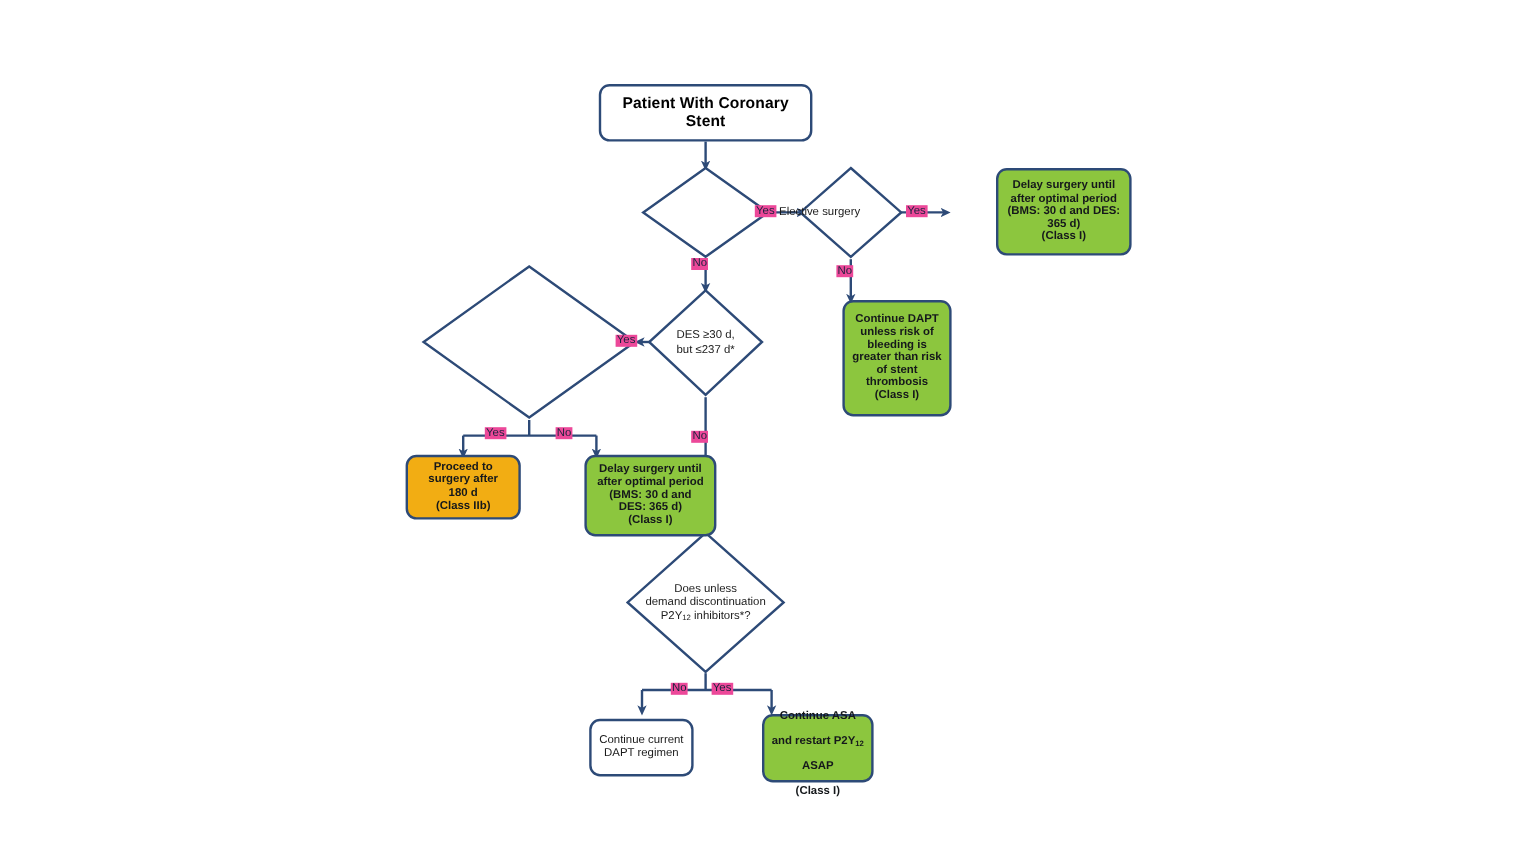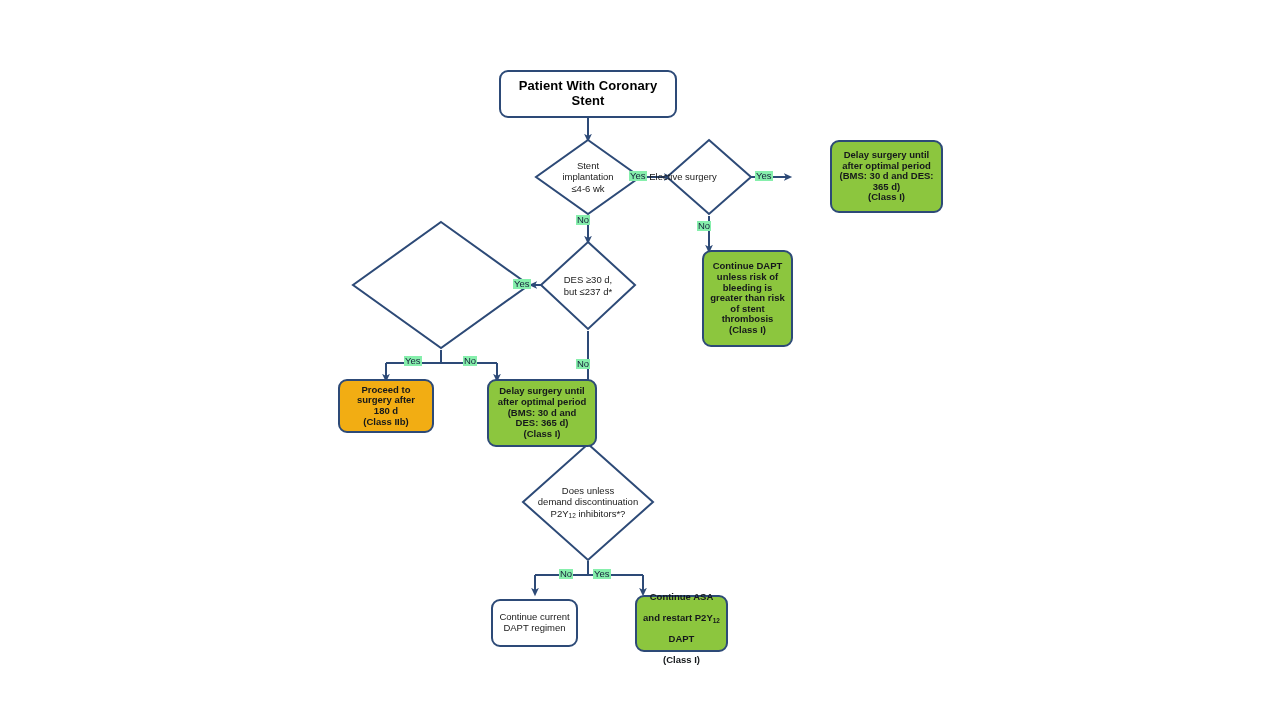--- a/index.html
+++ b/index.html
@@ -82,21 +82,21 @@
     font-size: 9.5px;
     color: #1a1a1a;
     line-height: 1.18;
     white-space: pre-line;
   }
   
   .elabel {
     position: absolute;
     font-size: 9.5px;
     color: #16213b;
-    background: #86efac;
+    background: #ec4899;
     padding: 0 1px;
     white-space: nowrap;
     line-height: 1;
   }
   sub {
     font-size: 0.68em;
     vertical-align: baseline;
     position: relative;
     top: 0.28em;
   }
@@ -145,25 +145,20 @@
       <polygon points="588,242 635,285 588,329 541,285"></polygon>
       <polygon points="441,222 529,285 441,348 353,285"></polygon>
       <polygon points="588,444 653,502 588,560 523,502"></polygon>
     </g>
   </svg>
 
   <div class="node box box-white" style="left:499px; top:70px; width:178px; height:48px;">
     <span class="box-title">Patient With Coronary Stent</span>
   </div>
 
-  <div class="diamond" style="left:536px; top:140px; width:104px; height:74px;">
-    <div class="dlabel">Stent
-implantation
-≤4-6 wk</div>
-  </div>
 
   <div class="diamond" style="left:641px; top:140px; width:84px; height:74px;">
     <div class="dlabel">Elective surgery</div>
   </div>
 
   <div class="diamond" style="left:541px; top:242px; width:94px; height:87px;">
     <div class="dlabel">DES ≥30 d,
 but ≤237 d*</div>
   </div>
 
@@ -211,21 +206,21 @@
 
   <div class="node box box-white" style="left:491px; top:599px; width:87px; height:48px; font-size:9.5px;">
     <span class="box-inner">Continue current
 DAPT regimen</span>
   </div>
 
   <div class="node box box-green" style="left:595px; top:595px; width:93px; height:57px; font-size:9.5px;">
     <span class="box-inner" style="display:block;">
       <span>Continue ASA</span><br>
       <span><span>and restart P2Y</span><sub>12</sub></span><br>
-      <span>DAPT</span><br>
+      <span>ASAP</span><br>
       <span>(Class I)</span>
     </span>
   </div>
 
   <div class="elabel" style="left:629px; top:171px;">Yes</div>
 
   <div class="elabel" style="left:576px; top:215px;">No</div>
 
   <div class="elabel" style="left:755px; top:171px;">Yes</div>
 

